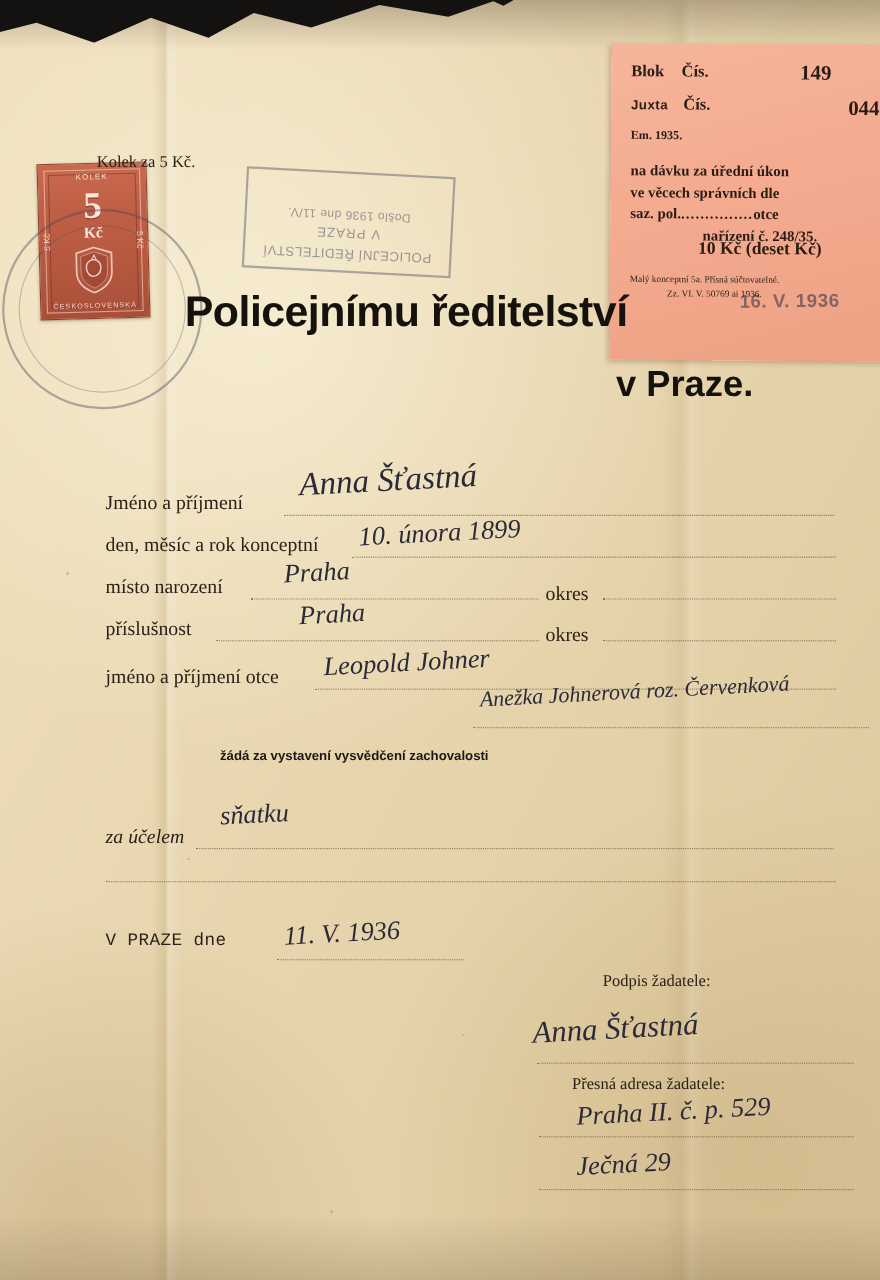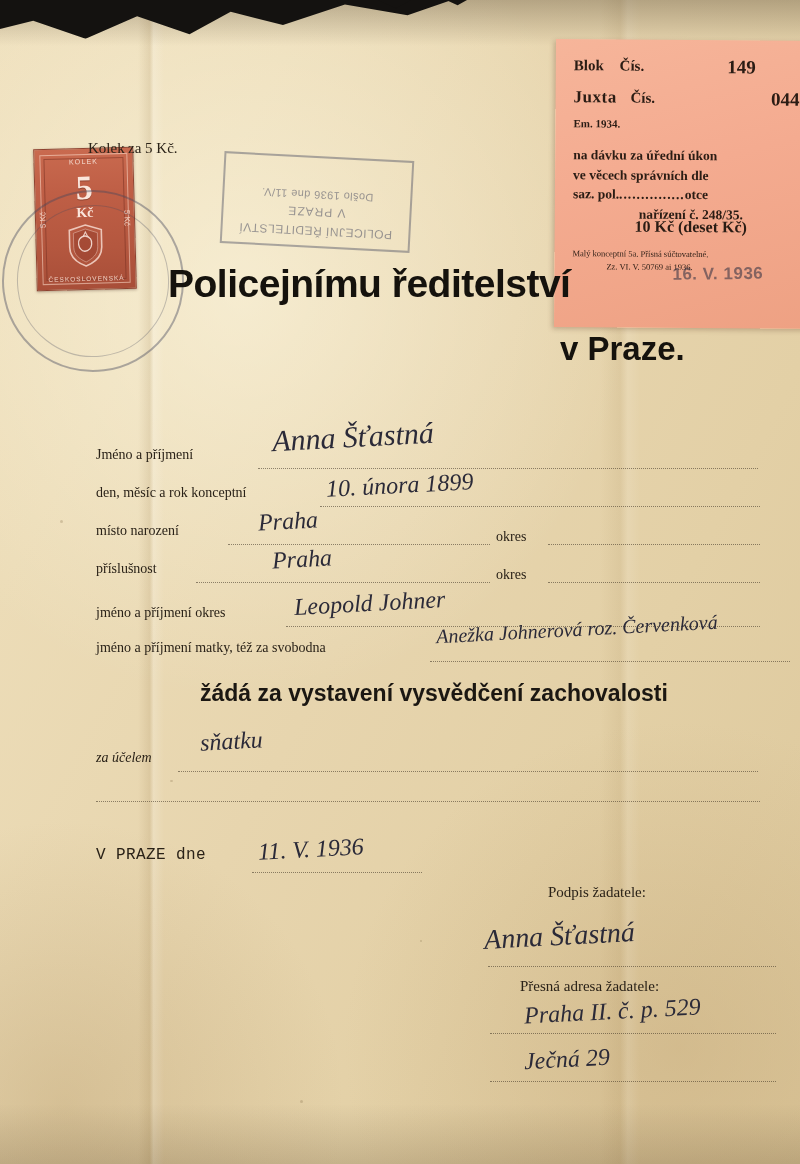--- a/index.html
+++ b/index.html
@@ -170,21 +170,21 @@
     overflow:hidden;
   }
   #juxta .row1 {
     position:absolute; left:18px; top:18px; right:10px;
     font-size:15px; font-weight:bold;
   }
   #juxta .row1 .lbl2 { margin-left:12px; }
   #juxta .row1 .num { position:absolute; right:54px; top:-2px; font-size:19px; font-weight:bold; }
   #juxta .row2 { position:absolute; left:18px; top:48px; right:10px; font-size:15px; }
   #juxta .row2 .jx {
-    font-family:Liberation Serif, serif; font-weight:bold; font-size:17px; letter-spacing:0.5px;
+    font-family:Liberation Sans, sans-serif; font-weight:bold; font-size:12px; letter-spacing:0.5px;
   }
   #juxta .row2 .cis { font-weight:bold; margin-left:10px; }
   #juxta .row2 .num { position:absolute; right:10px; top:0; font-size:19px; font-weight:bold; }
   #juxta .em { position:absolute; left:18px; top:78px; font-size:11px; font-weight:bold; }
   #juxta .body {
     position:absolute; left:18px; top:106px; right:10px;
     font-size:13.5px; font-weight:bold; line-height:1.45;
   }
   #juxta .body .dots { letter-spacing:1px; }
   #juxta .amount {
@@ -211,42 +211,42 @@
     font-weight:bold; font-size:39px; letter-spacing:-0.5px;
     color:#15120d;
   }
   #title-sub {
     position:absolute; left:560px; top:330px;
     font-family:"Liberation Sans", sans-serif;
     font-weight:bold; font-size:33px; color:#15120d;
   }
 
   
-  .f-row { position:absolute; font-size:14px; color:#2a2218; white-space:nowrap; }
+  .f-row { position:absolute; font-size:18px; color:#2a2218; white-space:nowrap; }
   .dotline {
     position:absolute;
     border-bottom: 1px dotted rgba(60,50,35,0.55);
     height:0;
   }
   .hand {
     position:absolute;
     font-family:"Liberation Serif", serif;
     font-style:italic;
     color:#2b2a38;
     transform: rotate(-3deg);
     white-space:nowrap;
   }
   .hand.big { font-size:30px; }
   .hand.med { font-size:24px; }
   .hand.sm  { font-size:20px; }
 
   #bold-request {
     position:absolute; left:200px; top:680px;
     font-family:"Liberation Sans", sans-serif;
-    font-weight:bold; font-size:23px; color:#1b1712;
+    font-weight:bold; font-size:12px; color:#1b1712;
   }
   #vpraze {
     position:absolute; left:96px; top:846px;
     font-family:Liberation Mono, monospace;
     font-size:16px; color:#2a2218; letter-spacing:0.4px;
   }
   #sig-label {
     position:absolute; left:548px; top:884px;
     font-size:15px; color:#2a2218;
   }
@@ -304,21 +304,21 @@
     <div class="row1">
       <span>Blok</span>
       <span class="lbl2">Čís.</span>
       <span class="num">149</span>
     </div>
     <div class="row2">
       <span class="jx">Juxta</span>
       <span class="cis">Čís.</span>
       <span class="num">044</span>
     </div>
-    <div class="em">Em. 1934.</div>
+    <div class="em">Em. 1935.</div>
     <div class="body">
       <div>na dávku za úřední úkon</div>
       <div>ve věcech správních dle</div>
       <div>
         <span>saz. pol.</span><span class="dots">...............</span><span>otce</span>
       </div>
       <div style="text-align:center;">nařízení č. 248/35.</div>
     </div>
     <div class="amount" style="text-align:center;">10 Kč (deset Kč)</div>
     <div class="fine">
@@ -344,25 +344,24 @@
   <div class="hand med" style="left:258px; top:508px;">Praha</div>
   <div class="f-row" style="left:496px; top:529px;">okres</div>
   <div class="dotline" style="left:548px; top:544px; width:212px;"></div>
 
   <div class="f-row" style="left:96px; top:561px;">příslušnost</div>
   <div class="dotline" style="left:196px; top:582px; width:294px;"></div>
   <div class="hand med" style="left:272px; top:546px;">Praha</div>
   <div class="f-row" style="left:496px; top:567px;">okres</div>
   <div class="dotline" style="left:548px; top:582px; width:212px;"></div>
 
-  <div class="f-row" style="left:96px; top:605px;">jméno a příjmení okres</div>
+  <div class="f-row" style="left:96px; top:605px;">jméno a příjmení otce</div>
   <div class="dotline" style="left:286px; top:626px; width:474px;"></div>
   <div class="hand med" style="left:294px; top:590px;">Leopold Johner</div>
 
-  <div class="f-row" style="left:96px; top:640px;">jméno a příjmení matky, též za svobodna</div>
   <div class="dotline" style="left:430px; top:661px; width:360px;"></div>
   <div class="hand sm" style="left:436px; top:618px;">Anežka Johnerová roz. Červenková</div>
 
   <div id="bold-request">žádá za vystavení vysvědčení zachovalosti</div>
 
   <div class="f-row" style="left:96px; top:750px;font-style:italic;">za účelem</div>
   <div class="dotline" style="left:178px; top:771px; width:580px;"></div>
   <div class="hand med" style="left:200px; top:728px;">sňatku</div>
   <div class="dotline" style="left:96px; top:801px; width:664px;"></div>
 

